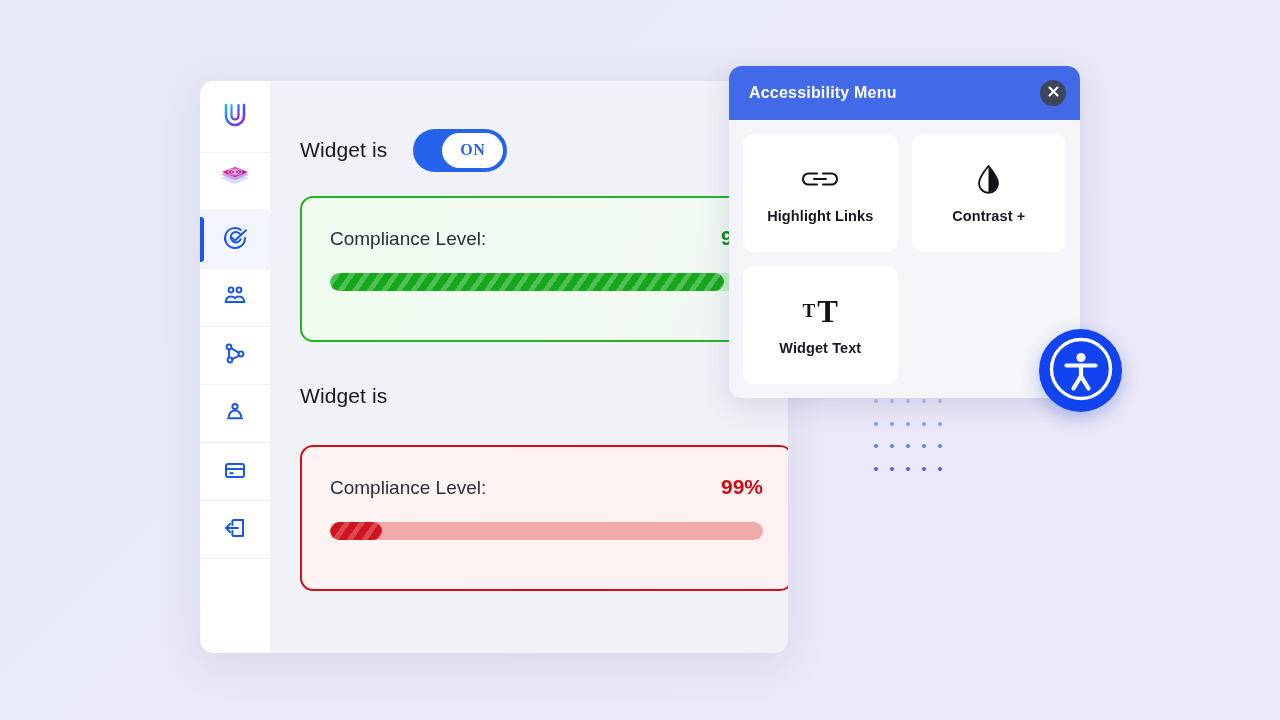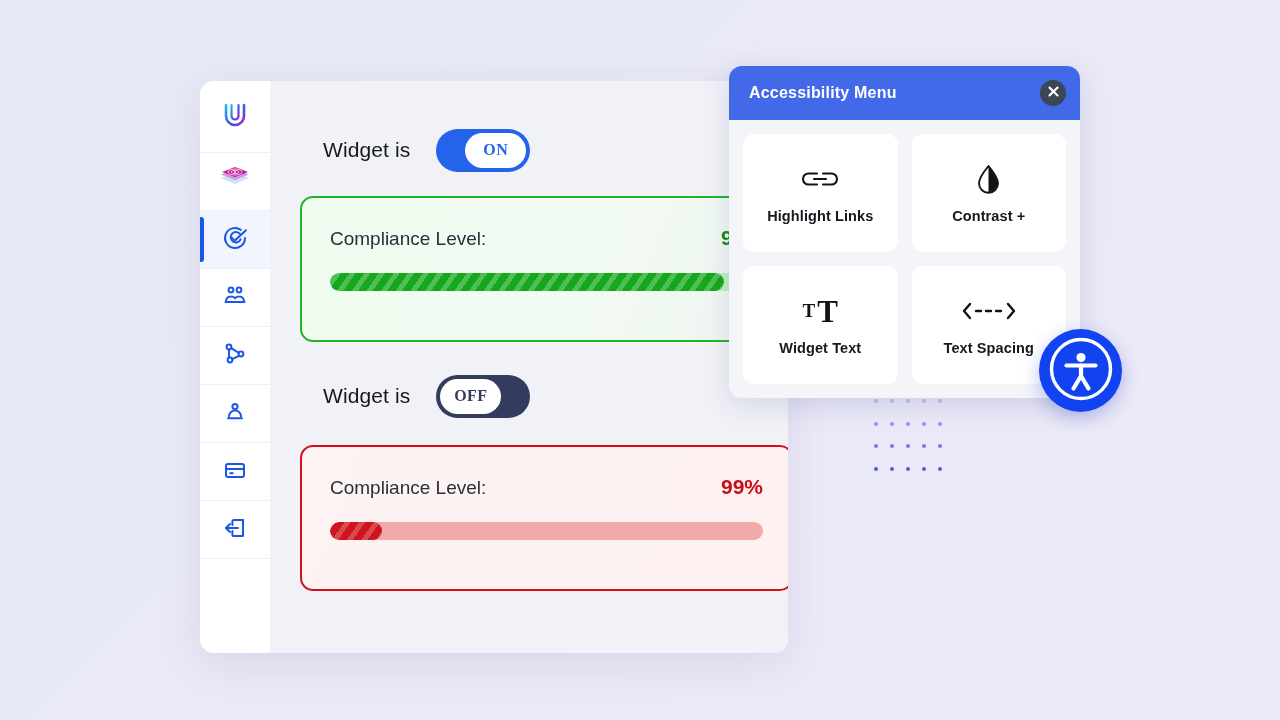--- a/index.html
+++ b/index.html
@@ -68,21 +68,20 @@
     position: relative;
     padding: 45px 0 0 30px;
     background: #f1f2f7;
   }
 
   .widget-row {
     display: flex;
     align-items: center;
     gap: 26px;
     height: 48px;
-    margin-left: 23px;
   }
   .widget-label {
     font-size: 21px;
     color: #16181f;
     letter-spacing: 0.1px;
   }
 
   
   .toggle {
     width: 94px;
@@ -406,23 +405,20 @@
         <span class="card-title">Compliance Level:</span>
         <span class="card-pct">91%</span>
       </div>
       <div class="bar-track">
         <div class="bar-fill" id="bar-high" style="width: 91%;"></div>
       </div>
     </div>
 
     <div class="widget-row" style="margin-top:30px">
       <span class="widget-label">Widget is</span>
-      <span class="toggle off">
-        <span class="knob">OFF</span>
-      </span>
     </div>
 
     <div class="card red">
       <div class="card-head">
         <span class="card-title">Compliance Level:</span>
         <span class="card-pct">99%</span>
       </div>
       <div class="bar-track">
         <div class="bar-fill" id="bar-low" style="width: 12%;"></div>
       </div>
@@ -491,32 +487,20 @@
     </div>
 
     <div class="a11y-tile">
       <span class="tile-icon tt-wrap">
         <span class="tt-small">T</span>
         <span class="tt-large">T</span>
       </span>
       <span class="tile-label">Widget Text</span>
     </div>
 
-    <div class="a11y-tile">
-      <span class="tile-icon">
-        <svg width="56" height="22" viewBox="0 0 56 22" fill="none" stroke="#101216" stroke-width="2.4" stroke-linecap="round" stroke-linejoin="round">
-          <path d="M9 4 L3 11 L9 18"></path>
-          <path d="M47 4 L53 11 L47 18"></path>
-          <path d="M15 11h5"></path>
-            <path d="M25 11h5"></path>
-            <path d="M35 11h5"></path>
-        </svg>
-      </span>
-      <span class="tile-label">Text Spacing</span>
-    </div>
 
   </div>
 </div>
 
 <div class="a11y-fab">
   <span>
     <svg width="72" height="72" viewBox="0 0 72 72">
       <circle cx="36" cy="36" r="29.5" fill="none" stroke="#ffffff" stroke-width="3.4"></circle>
       <circle cx="36" cy="24.5" r="4.6" fill="#ffffff"></circle>
       <path d="M21.5 32.5 L50.5 32.5" stroke="#ffffff" stroke-width="4.2" stroke-linecap="round"></path>

